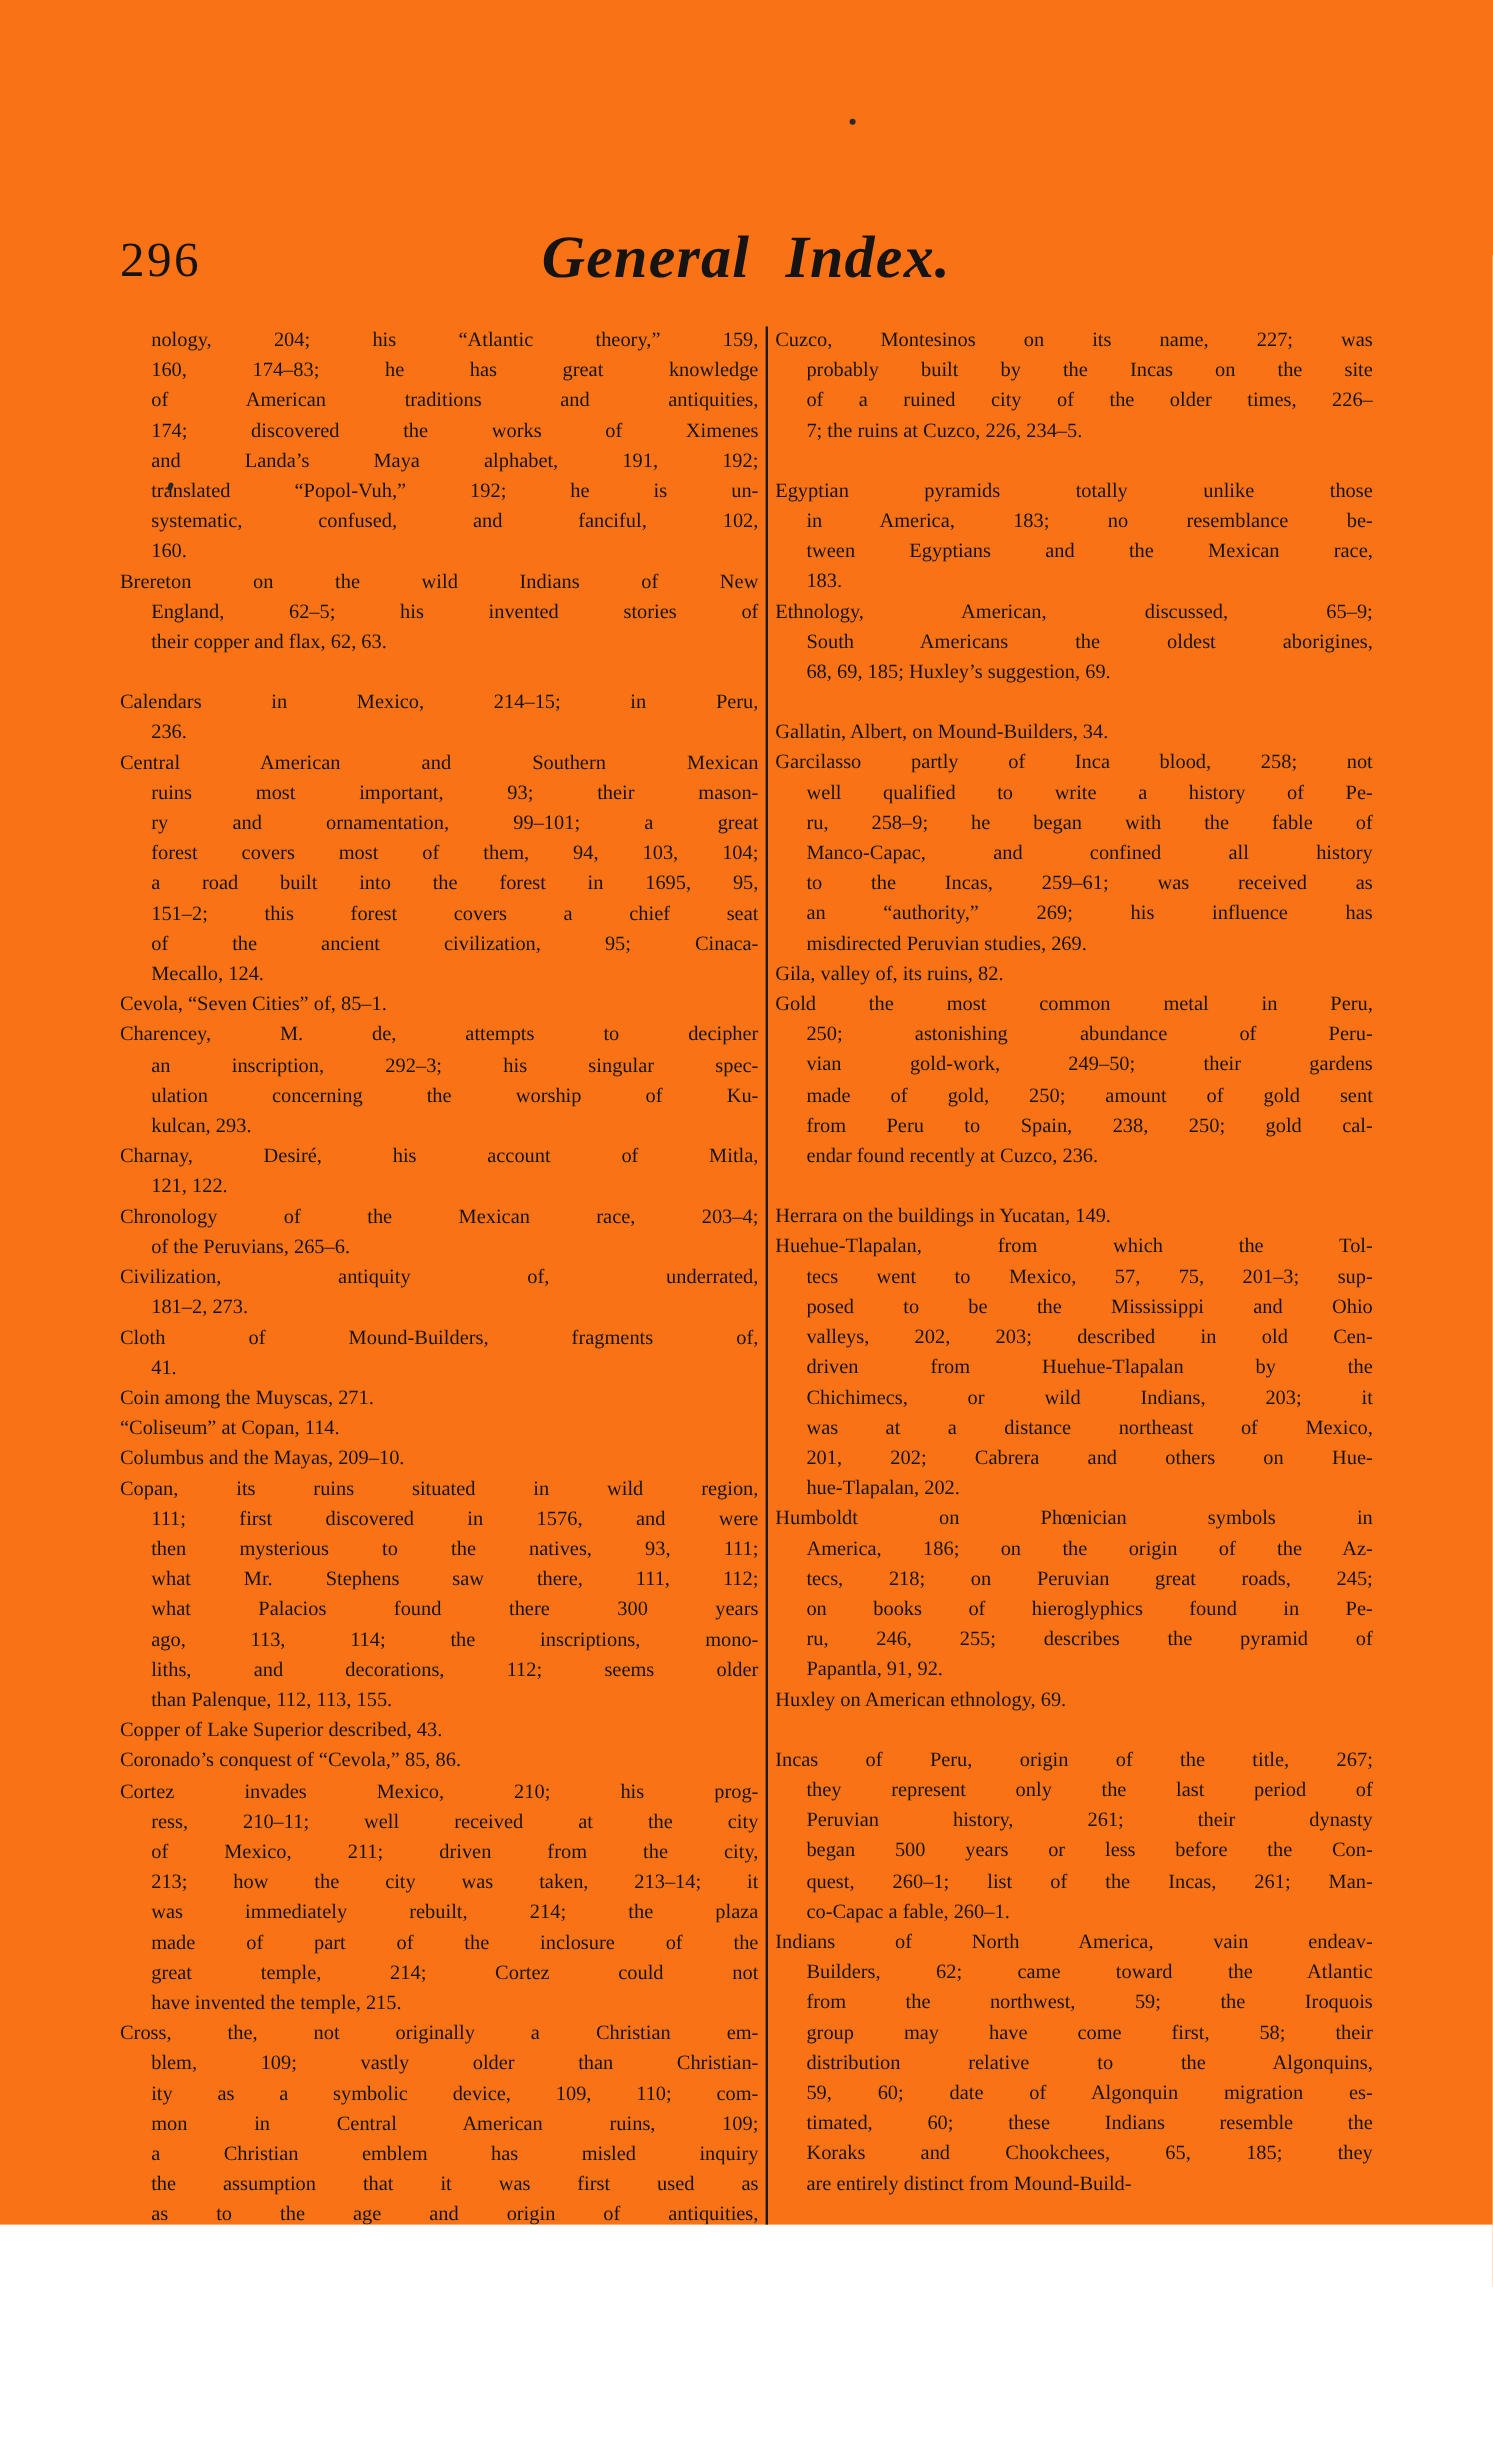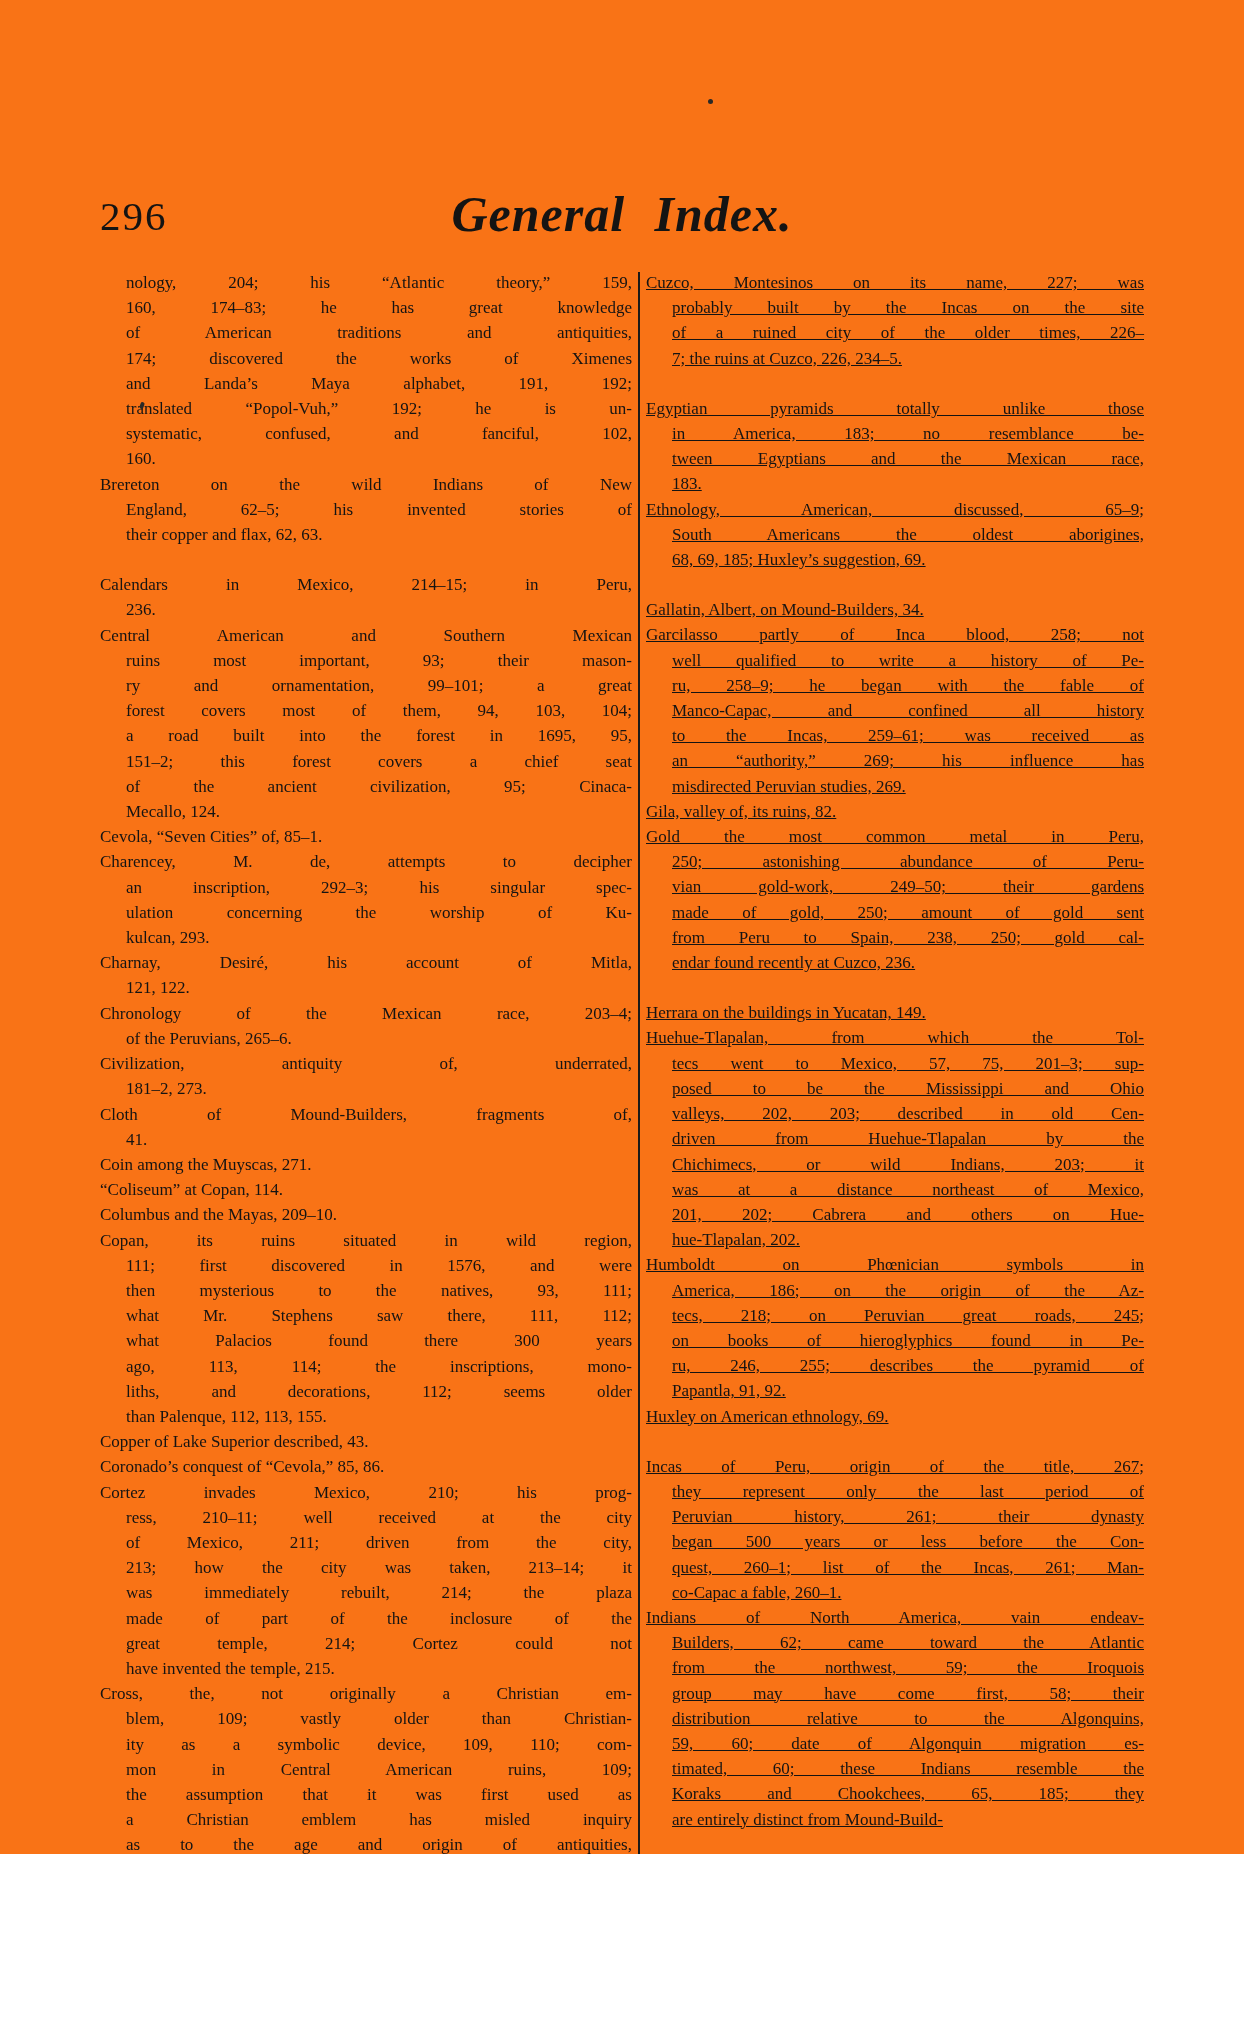--- a/index.html
+++ b/index.html
@@ -45,21 +45,21 @@
   .index-body {
     display: flex;
     align-items: stretch;
     margin-top: 28px;
   }
   .col {
     font-size: 17px;
     line-height: 25.2px;
   }
   .col-left  { width: 532px; }
-  .col-right { width: 498px; text-decoration: underline; }
+  .col-right { width: 498px; }
   .divider {
     width: 2px;
     background: #1b1a19;
     margin: 2px 6px 0 6px;
   }
   .line {
     text-align: justify;
     text-align-last: justify;
     white-space: nowrap;
   }
@@ -145,22 +145,22 @@
         <div class="line cont">of Mexico, 211; driven from the city,</div>
         <div class="line cont">213; how the city was taken, 213–14; it</div>
         <div class="line cont">was immediately rebuilt, 214; the plaza</div>
         <div class="line cont">made of part of the inclosure of the</div>
         <div class="line cont">great temple, 214; Cortez could not</div>
         <div class="line cont end">have invented the temple, 215.</div>
         <div class="line">Cross, the, not originally a Christian em-</div>
         <div class="line cont">blem, 109; vastly older than Christian-</div>
         <div class="line cont">ity as a symbolic device, 109, 110; com-</div>
         <div class="line cont">mon in Central American ruins, 109;</div>
+        <div class="line cont">a Christian emblem has misled inquiry</div>
         <div class="line cont">the assumption that it was first used as</div>
-        <div class="line cont">a Christian emblem has misled inquiry</div>
         <div class="line cont">as to the age and origin of antiquities,</div>
         <div class="line cont end">110.</div>
       </div>
     <div class="divider"></div>
     <div class="col col-right">
         <div class="line">Cuzco, Montesinos on its name, 227; was</div>
         <div class="line cont">probably built by the Incas on the site</div>
         <div class="line cont">of a ruined city of the older times, 226–</div>
         <div class="line cont end">7; the ruins at Cuzco, 226, 234–5.</div>
         <div class="line gap">Egyptian pyramids totally unlike those</div>

